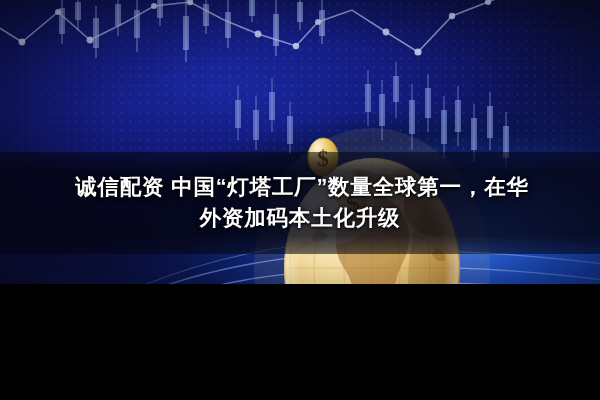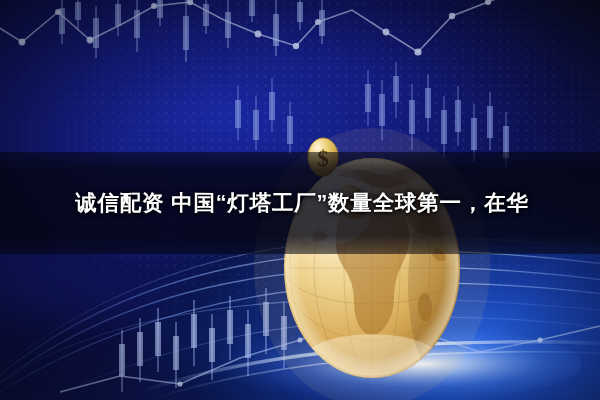--- a/index.html
+++ b/index.html
@@ -3,21 +3,21 @@
 <meta charset="utf-8">
 <style>
   html, body {
     margin: 0;
     padding: 0;
     background: #000;
   }
   #stage {
     position: relative;
     width: 600px;
-    height: 400px;
+    height: 284px;
     overflow: hidden;
     font-family: "Liberation Sans", "DejaVu Sans", sans-serif;
     background: #090a1c;
   }
 
   
   .layer { position: absolute; inset: 0; }
 
   
   #bg-base {
@@ -329,15 +329,16 @@
       <ellipse cx="352" cy="202" rx="14" ry="18" fill="url(#coinG)" opacity="0.95"></ellipse>
       <text x="352" y="211" text-anchor="middle" font-family="Liberation Serif, serif" font-size="22" font-weight="bold" fill="#6e4f13" opacity="0.9">$</text>
     </g>
   </svg>
 
   <div class="layer" id="bg-vignette"></div>
 
   <div id="title-band"></div>
   <div id="title-text">
     <div id="title-line-1">诚信配资 中国“灯塔工厂”数量全球第一，在华</div>
+    <div id="title-line-2">外资加码本土化升级</div>
   </div>
 
 </div>
 
 </body></html>

